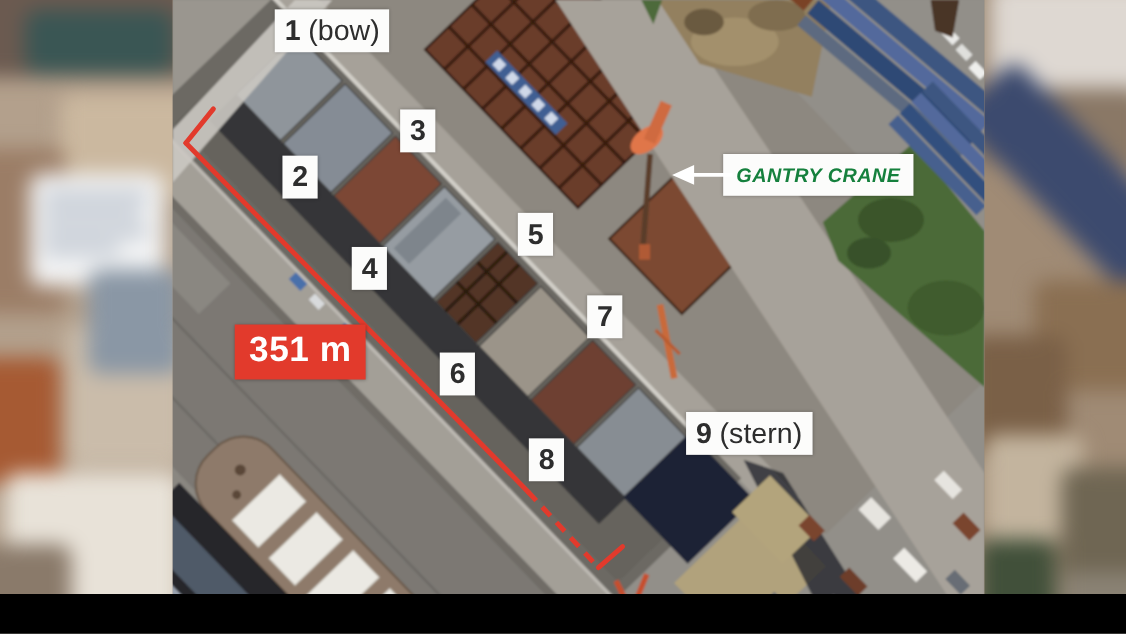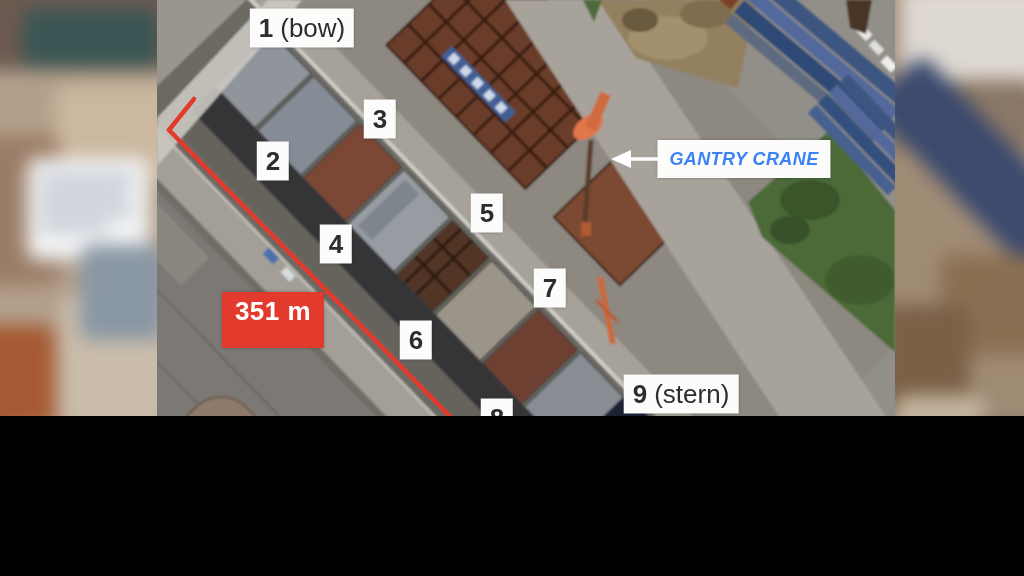--- a/index.html
+++ b/index.html
@@ -1,32 +1,32 @@
 <!DOCTYPE html>
 <html><head>
 <meta charset="utf-8">
 <style>
   html,body{margin:0;padding:0;background:#000;}
-  #stage{position:relative;width:1024px;height:416px;overflow:hidden;background:#8f8c86;
+  #stage{position:relative;width:1024px;height:540px;overflow:hidden;background:#8f8c86;
          font-family:"Liberation Sans",sans-serif;}
   .blur-panel{position:absolute;top:0;height:576px;overflow:hidden;}
   .blur-panel.left{left:0;width:157px;background:#b3a08c;}
   .blur-panel.right{left:895px;width:129px;background:#a08b75;}
   .blur-inner{position:absolute;left:-25px;top:-25px;right:-25px;bottom:-25px;filter:blur(9px);}
   .blob{position:absolute;border-radius:12px;}
   .scene{position:absolute;left:157px;top:0;}
   .overlay{position:absolute;left:0;top:0;pointer-events:none;}
   .marker{position:absolute;transform:translate(-50%,-50%);background:#fcfcfb;color:#2d2d2d;
           font-size:26px;font-weight:bold;line-height:1;padding:6px 9px 7px;white-space:nowrap;
           box-shadow:0 0 3px rgba(0,0,0,.28);}
   .marker .suffix{font-weight:normal;margin-left:7px;}
-  .distance{position:absolute;transform:translate(-50%,-50%);color:#ffffff;font-size:26px;
-          font-weight:bold;line-height:1;padding:6px 13px 24px;letter-spacing:.5px;white-space:nowrap;
+  .distance{position:absolute;transform:translate(-50%,-50%);color:#ffffff;font-size:32px;
+          font-weight:bold;line-height:1;padding:6px 13px 12px;letter-spacing:.5px;white-space:nowrap;
           box-shadow:0 0 3px rgba(0,0,0,.3);}
-  .gantry{position:absolute;transform:translate(-50%,-50%);background:#fcfcfb;color:#3b82f6;
+  .gantry{position:absolute;transform:translate(-50%,-50%);background:#fcfcfb;color:#15803d;
           font-size:18px;font-weight:bold;font-style:italic;line-height:1;padding:10px 12px;
           letter-spacing:.4px;white-space:nowrap;box-shadow:0 0 3px rgba(0,0,0,.28);}
 </style>
 </head>
 <body>
 
 <div id="stage">
 
   <div class="blur-panel left">
     <div class="blur-inner">

